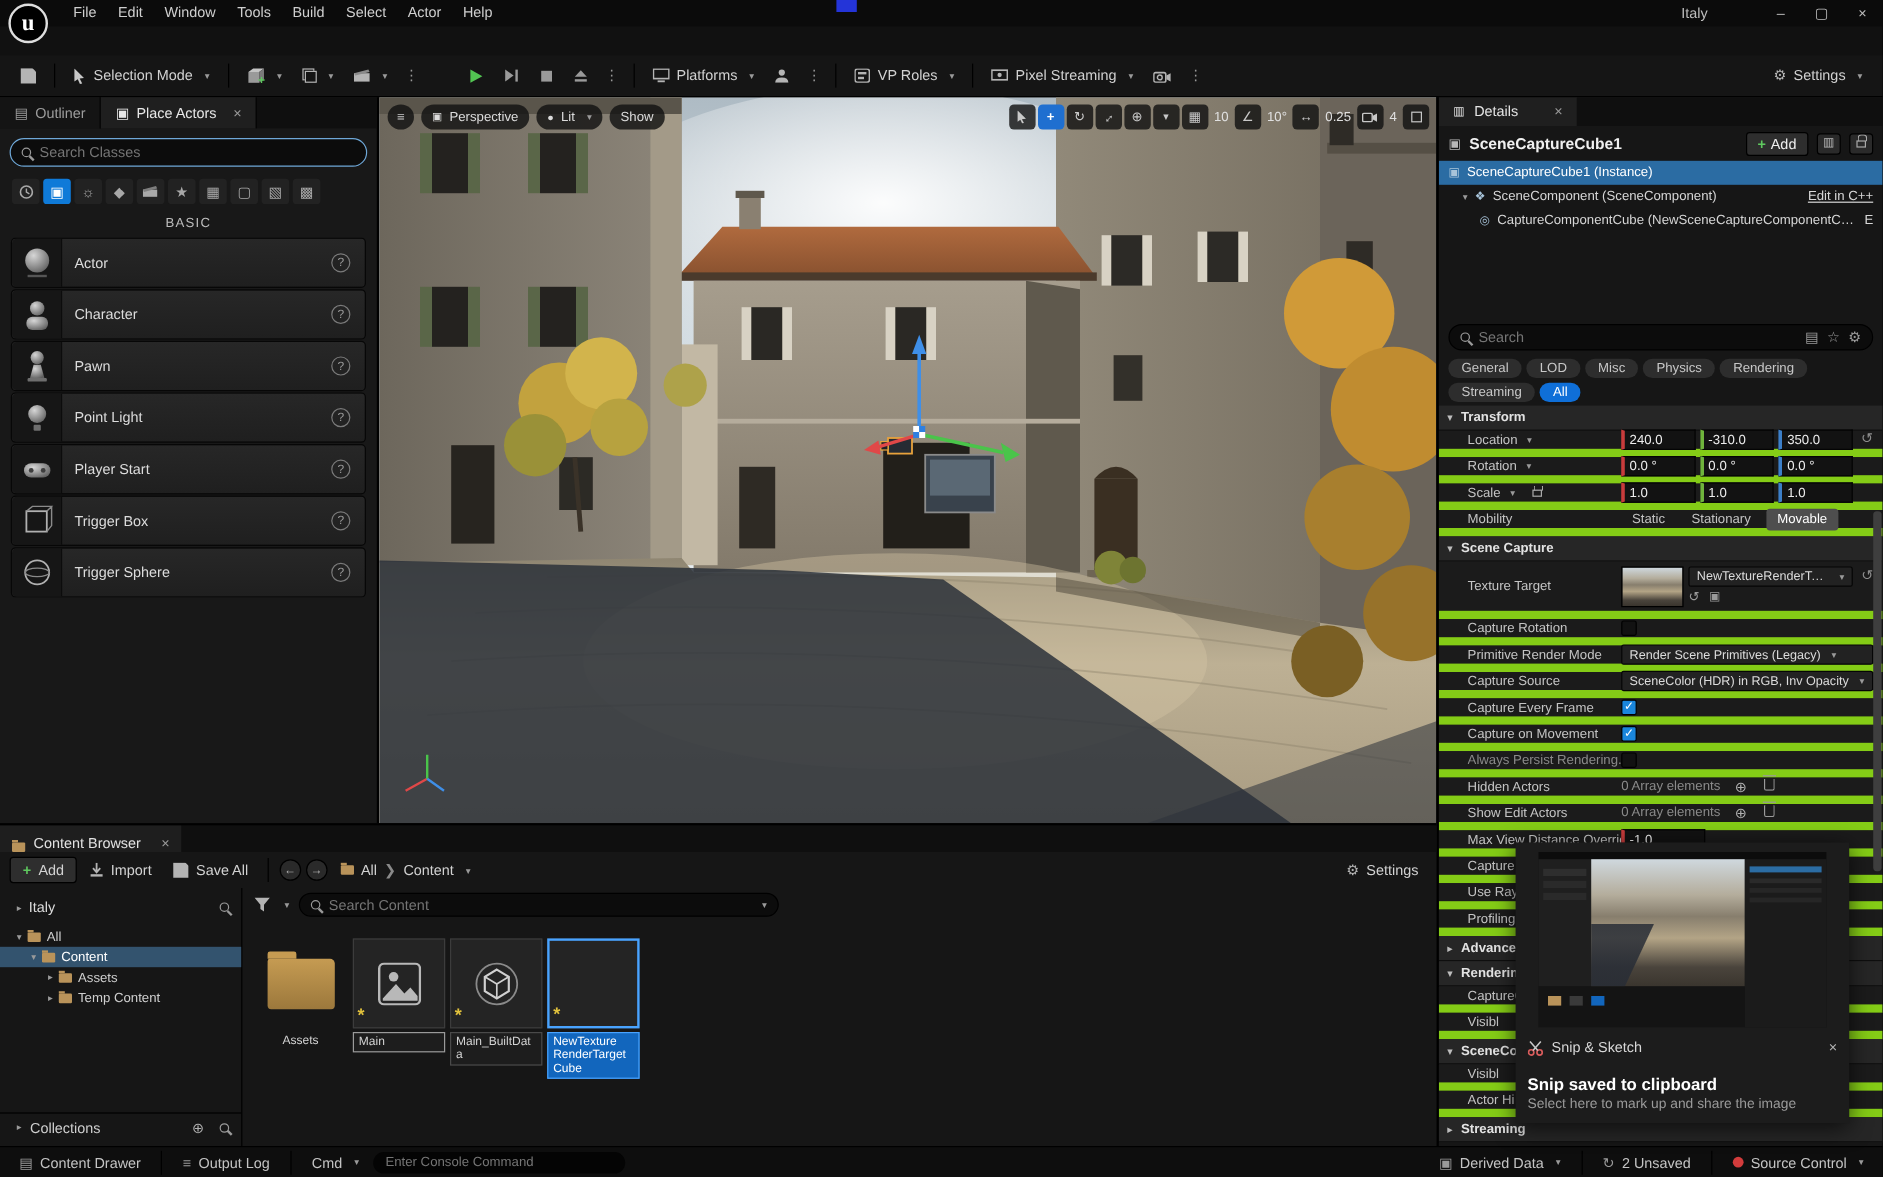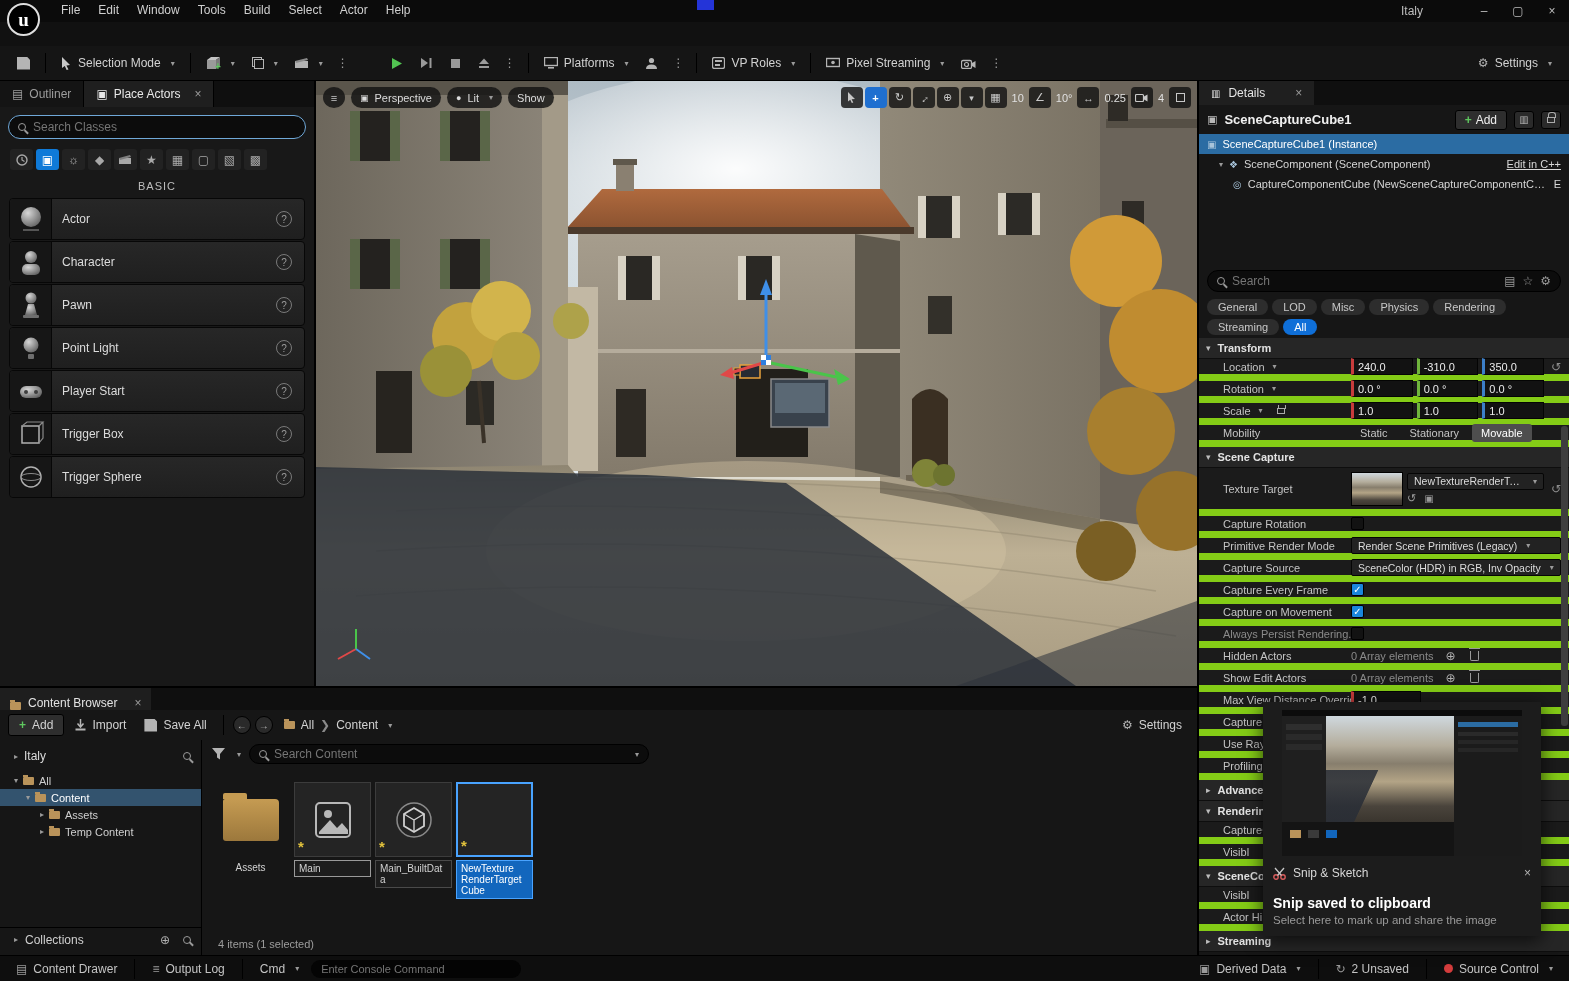--- a/index.html
+++ b/index.html
@@ -76,21 +76,21 @@
 .tree-ic{font-size:10px;color:#a8c4da}
 .editlink{margin-left:auto;color:#d8d8d8;text-decoration:underline;font-size:11px}
 .dsearch{margin:4px 8px;height:22px;background:#0c0c0c;border:1px solid #000;border-radius:11px;display:flex;align-items:center;gap:7px;padding:0 9px;flex:none}
 .fpills{display:flex;gap:4px;padding:3px 8px;flex-wrap:wrap;flex:none}
 .fpill{background:#2d2d2d;border-radius:10px;padding:2px 11px;font-size:11px;color:#c8c8c8}
 .fpill.active{background:#0f6fd8;color:#fff}
 .sect{display:flex;align-items:center;height:21px;background:#262626;border-bottom:1px solid #0e0e0e;padding:0 7px;gap:7px;font-size:11px;color:#e2e2e2;font-weight:bold;flex:none}
 .sect .tri{font-size:9px;color:#bdbdbd}
 .dt-row{display:flex;align-items:center;height:22px;padding:0 8px 0 24px;background:#1b1b1b;border-bottom:7px solid #84cc16;flex:none}
 .dt-label{width:128px;font-size:11px;color:#c4c4c4;white-space:nowrap;overflow:hidden;flex:none;display:flex;align-items:center;gap:4px}
-.dt-val{flex:1;display:flex;align-items:center;gap:4px;min-width:0}
+.dt-val{flex:1;display:flex;align-items:flex-start;gap:4px;min-width:0}
 .vec-in{flex:1;height:17px;background:#121212;border:1px solid #040404;border-left:3px solid #888;display:flex;align-items:center;padding:0 4px;font-size:11px;color:#ececec;min-width:0}
 .vx{border-left-color:#c83c3c}.vy{border-left-color:#6fb43c}.vz{border-left-color:#3c7fc8}
 .reset{color:#8d8d8d;font-size:12px;margin-left:3px;flex:none}
 .chk{width:13px;height:13px;background:#121212;border:1px solid #000;border-radius:2px;flex:none;color:transparent;font-size:10px;line-height:12px;text-align:center}
 .chk.checked{background:#1a86dc;color:#fff}
 .dd{height:17px;background:#222;border:1px solid #050505;border-radius:2px;display:flex;align-items:center;padding:0 6px;font-size:10.5px;color:#dcdcdc;gap:5px;min-width:0}
 .dd .txt{overflow:hidden;white-space:nowrap;text-overflow:ellipsis}
 .seg{padding:3px 9px;font-size:11px;color:#c4c4c4}
 .seg.sel{background:#4e4e4e;border-radius:3px;color:#fff}
 .dim{color:#8a8a8a}
@@ -1001,21 +1001,20 @@
             </div>
             <div class="tlabel">Main_BuiltData</div>
           </div>
           <div class="tile selected" style="left:254px;top:14px">
             <div class="thumb mini-scene">
               <span class="unsaved-star">*</span>
             </div>
             <div class="tlabel">NewTexture RenderTarget Cube</div>
           </div>
         </div>
-        <div class="cb-status">4 items (1 selected)</div>
       </div>
     </div>
   </div>
 
   <div id="statusbar" class="abs">
     <div class="sb-btn">
       <span style="color:#9a9a9a">▤</span>
       <span>Content Drawer</span>
     </div>
     <div class="sep"></div>

